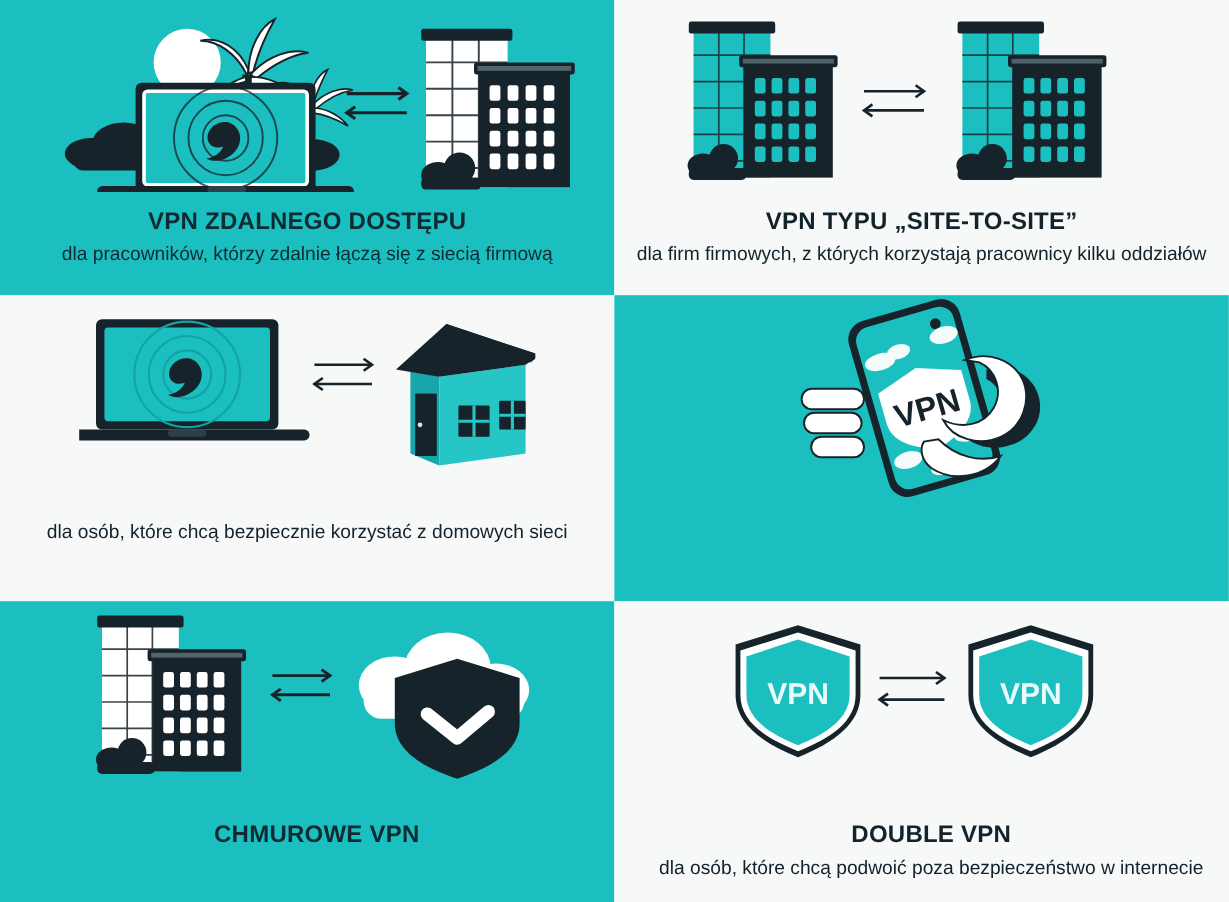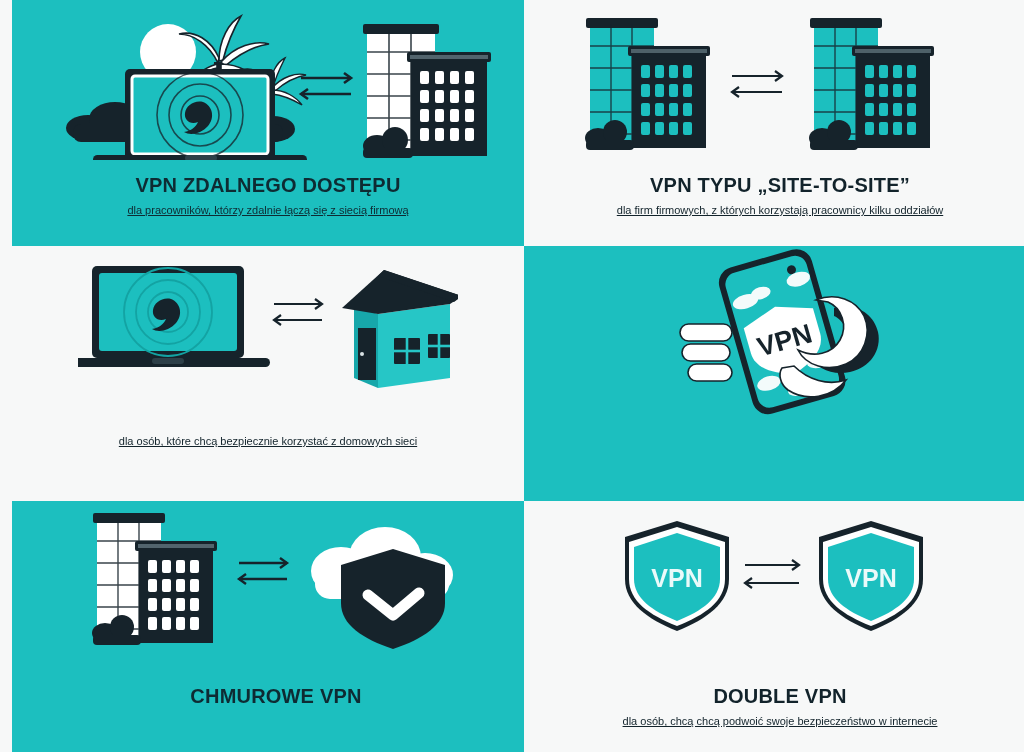--- a/index.html
+++ b/index.html
@@ -7,32 +7,31 @@
     width:1024px;height:752px;
     background:#f7f8f8;
     font-family:"Liberation Sans", sans-serif;
     overflow:hidden;
   }
   .grid{
     width:952px;height:752px;
     display:grid;
     grid-template-columns:512px 512px;
     grid-template-rows:246px 255px 251px;
-    padding-left:12px;
   }
   .cell{
     position:relative;
     display:flex;
     flex-direction:column;
     align-items:center;
     justify-content:flex-start;
     overflow:hidden;
   }
   .cell.teal{background:#1cbfbf;}
-  .cell.light{background:#f7f8f8;align-items:flex-end;}
+  .cell.light{background:#f7f8f8;}
 
   .art{
     position:relative;
     width:100%;
     display:flex;
     align-items:center;
     justify-content:center;
   }
   .captions{
     width:100%;
@@ -43,25 +42,24 @@
   }
   .title{
     font-weight:bold;
     font-size:20px;
     letter-spacing:.2px;
     color:#12232b;
     margin:0;
     white-space:nowrap;
   }
   .subtitle{
-    font-size:11px;
+    font-size:16px;
     color:#12232b;
     margin:7px 0 0 0;
     white-space:nowrap;
-    text-decoration:underline;
   }
   .cell.teal .title,.cell.teal .subtitle{color:#0e2b33;}
 
   
   .r1 .art{height:160px;}
   .r1 .captions{margin-top:14px;}
   .r2 .art{height:170px;}
   .r2 .captions{margin-top:12px;}
   .r3 .art{height:162px;}
   .r3 .captions{margin-top:16px;margin-left:16px;}
@@ -443,17 +441,17 @@
         <g>
           <path d="M256 14 L308 30 L308 72 C308 96 286 112 256 124 C226 112 204 96 204 72 L204 30 Z" fill="#16232b"></path>
           <path d="M256 20 L304 35 L304 72 C304 94 284 108 256 119 C228 108 208 94 208 72 L208 35 Z" fill="#ffffff"></path>
           <path d="M256 26 L299 40 L299 72 C299 91 281 104 256 114 C231 104 213 91 213 72 L213 40 Z" fill="#1cbfbf"></path>
           <text x="256" y="80" text-anchor="middle" font-family="Liberation Sans, sans-serif" font-size="25" font-weight="bold" fill="#eafafa">VPN</text>
         </g>
       </svg>
     </div>
     <div class="captions">
       <p class="title">DOUBLE VPN</p>
-      <p class="subtitle">dla osób, chcą chcą podwoić swoje bezpieczeństwo w internecie</p>
+      <p class="subtitle">dla osób, które chcą podwoić poza bezpieczeństwo w internecie</p>
     </div>
   </div>
 
 </div>
 
 </body></html>

